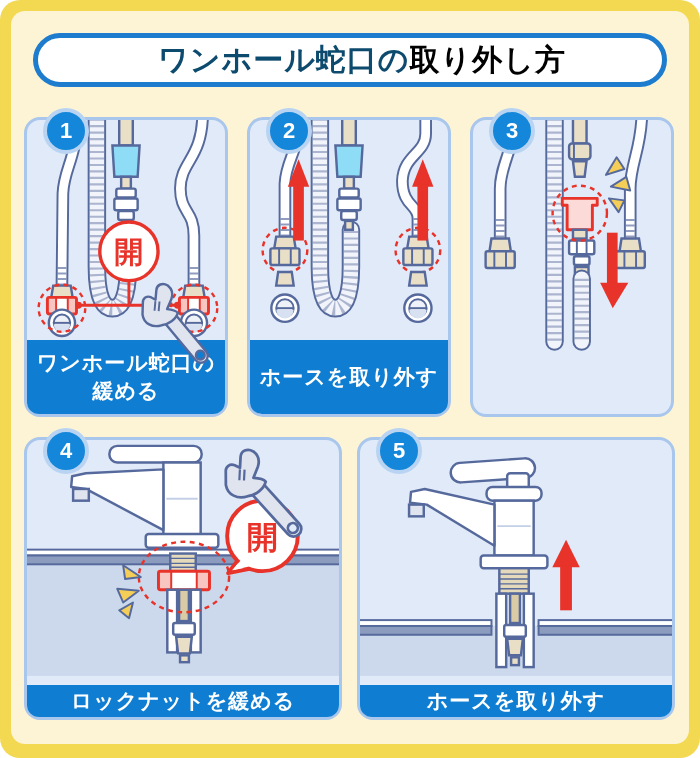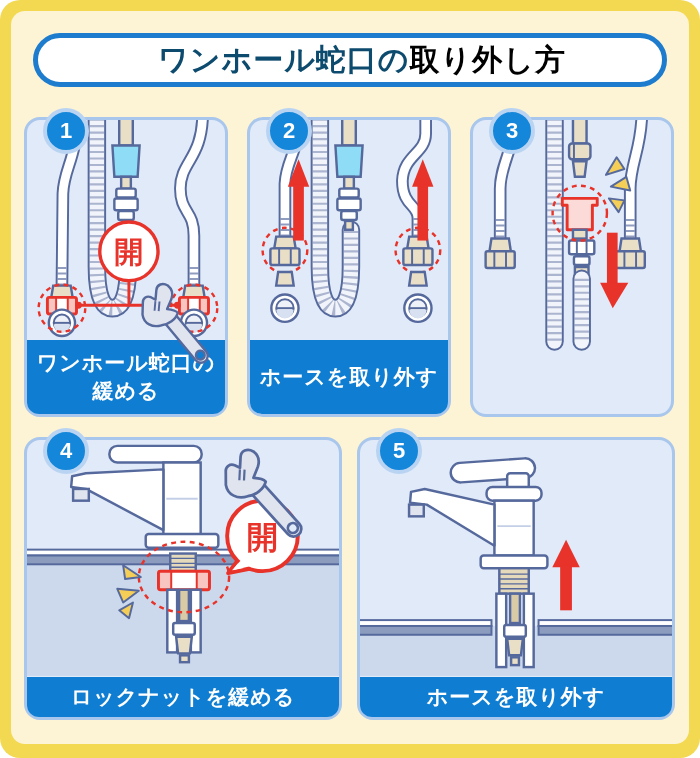--- a/index.html
+++ b/index.html
@@ -7,21 +7,21 @@
   .frame{position:relative;width:700px;height:758px;background:#f3d852;border-radius:20px;overflow:hidden;}
   .frame-inner{position:absolute;left:11px;top:11px;right:11px;bottom:14px;background:#fcf4d5;border-radius:14px;}
   .pill{position:absolute;left:33px;top:33px;width:634px;height:54px;background:#ffffff;border:5px solid #1d7ccd;border-radius:34px;box-sizing:border-box;display:flex;align-items:center;justify-content:center;font-size:30px;font-weight:bold;letter-spacing:1px;}
   .pill .t-blue{color:#0c4a6e;margin-left:24px;}
   .pill .t-red{color:#000000;}
   .panel{position:absolute;background:#e1eaf8;border:3px solid #a9c6ec;border-radius:16px;box-sizing:border-box;}
   .panel .illo{position:absolute;left:0;top:0;right:0;bottom:0;z-index:2;pointer-events:none;}
   .panel .illo svg{display:block;width:100%;height:100%;overflow:hidden;}
   .caption{position:absolute;left:0;right:0;bottom:0;background:#0f7ed2;border-radius:0 0 12px 12px;z-index:1;display:flex;align-items:center;justify-content:center;text-align:center;color:#ffffff;font-weight:bold;font-size:21px;line-height:1.35;letter-spacing:1px;white-space:pre-line;}
   .cap-top{height:74px;}
-  .cap-bottom{height:40px;}
+  .cap-bottom{height:32px;}
   .badge{position:absolute;top:-12px;left:16px;width:38px;height:38px;background:#1487da;border:4px solid #b9d4f2;border-radius:50%;z-index:6;display:flex;align-items:center;justify-content:center;color:#fff;font-size:22px;font-weight:bold;}
   .p1{left:24px;top:117px;width:204px;height:300px;}
   .p2{left:247px;top:117px;width:204px;height:300px;}
   .p3{left:470px;top:117px;width:204px;height:300px;}
   .p4{left:24px;top:437px;width:318px;height:283px;}
   .p5{left:357px;top:437px;width:318px;height:283px;}
   
   .p-out{fill:none;stroke:#56699c;stroke-width:13;stroke-linecap:round;}
   .p-in{fill:none;stroke:#ffffff;stroke-width:9;stroke-linecap:round;}
   .p-rib{fill:none;stroke:#56699c;stroke-width:9;stroke-dasharray:2 3.6;opacity:.65;}

